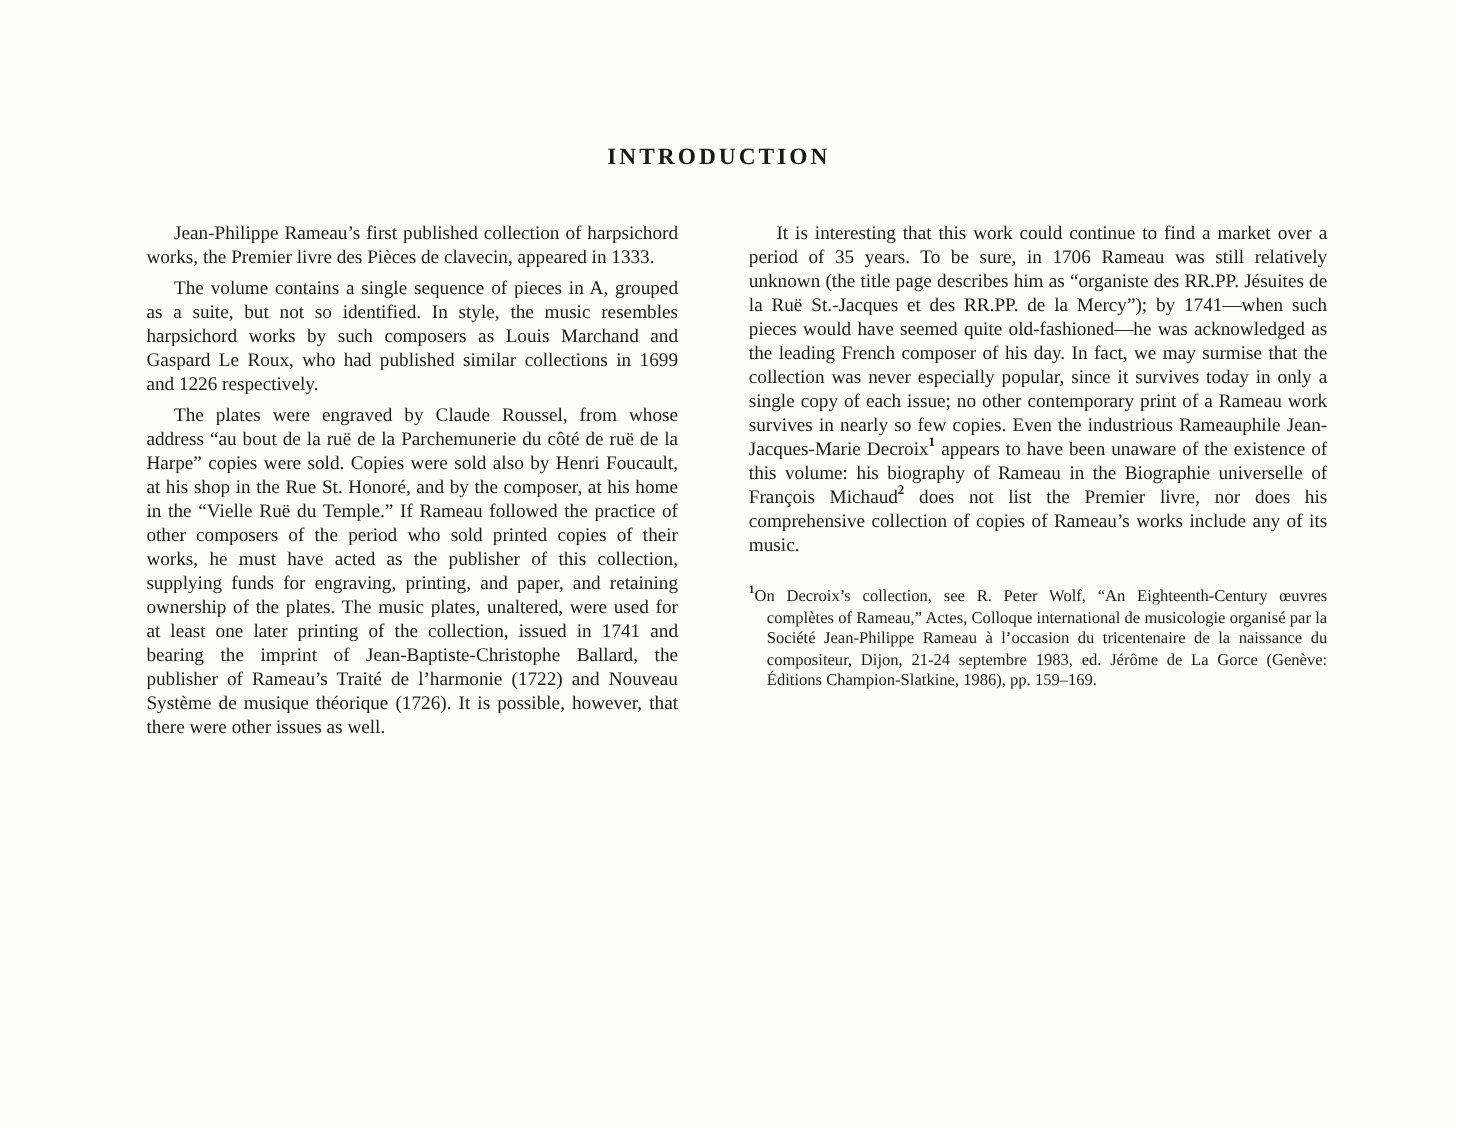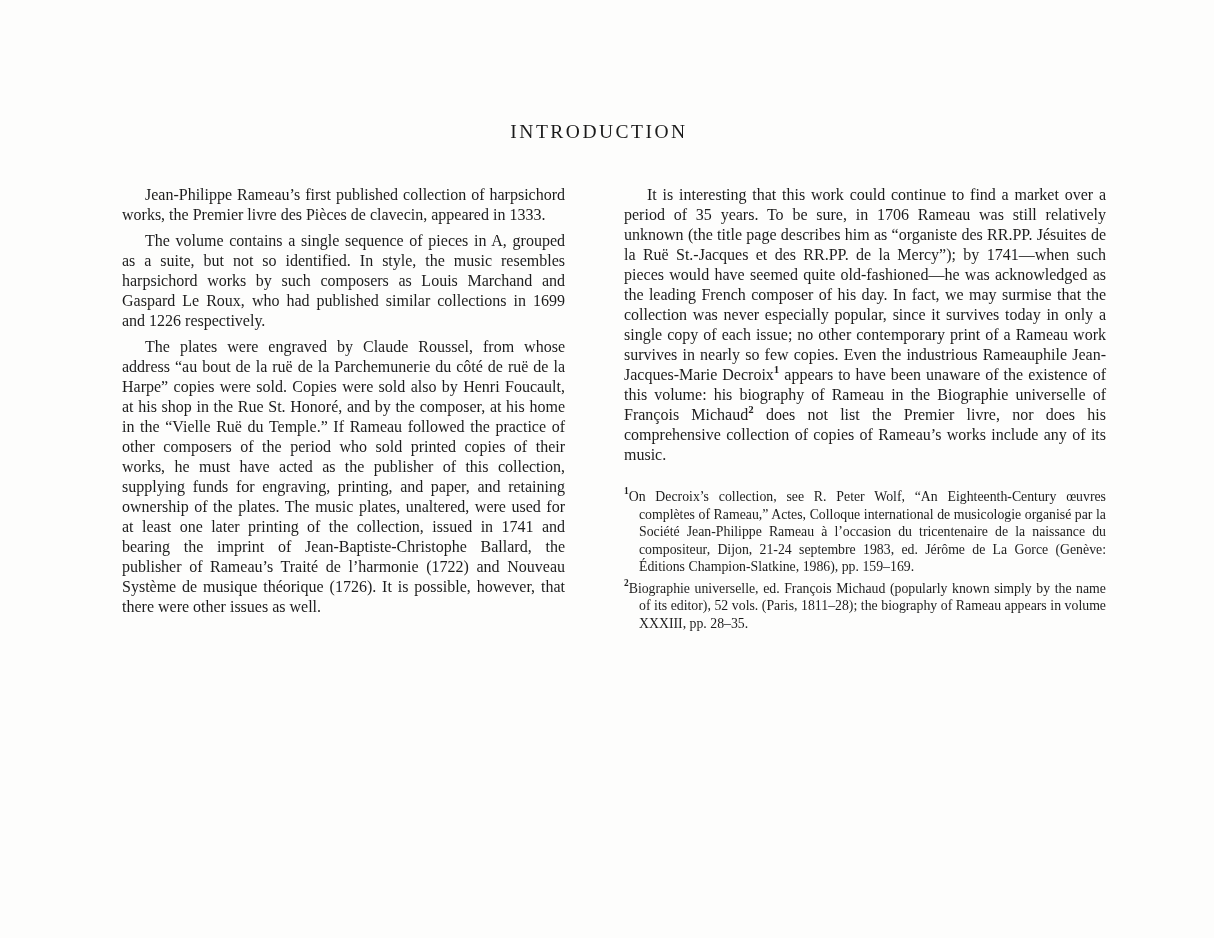--- a/index.html
+++ b/index.html
@@ -15,21 +15,21 @@
     background: #fdfdfc;
     color: #1c1c1c;
     overflow: hidden;
   }
   .title {
     position: absolute;
     top: 121px; left: 120px; width: 958px;
     margin: 0;
     text-align: center;
     font-size: 19.5px;
-    font-weight: 400;
+    font-weight: 700;
     letter-spacing: 2.5px;
     line-height: 22px;
     color: #1a1a1a;
   }
   .columns {
     position: absolute;
     top: 185px; left: 122px;
     display: flex;
     gap: 59px;
   }
@@ -77,18 +77,17 @@
         <p><span>The volume contains a single sequence of pieces in A, grouped as a suite, but not so identified. In style, the music resembles harpsichord works by such composers as Louis Marchand and Gaspard Le Roux, who had published similar collections in 1699 and 1226 respectively.</span></p>
         <p><span>The plates were engraved by Claude Roussel, from whose address “au bout de la ruë de la Parchemunerie du côté de ruë de la Harpe” copies were sold. Copies were sold also by Henri Foucault, at his shop in the Rue St. Honoré, and by the composer, at his home in the “Vielle Ruë du Temple.” If Rameau followed the practice of other composers of the period who sold printed copies of their works, he must have acted as the publisher of this collection, supplying funds for engraving, printing, and paper, and retaining ownership of the plates. The music plates, unaltered, were used for at least one later printing of the collection, issued in 1741 and bearing the imprint of Jean-Baptiste-Christophe Ballard, the publisher of Rameau’s </span><span class="seg-italic">Traité de l’harmonie</span><span> (1722) and </span><span class="seg-italic">Nouveau Système de musique théorique</span><span> (1726). It is possible, however, that there were other issues as well.</span></p>
       </div>
 
     <div class="col col-right">
       <div>
           <p><span>It is interesting that this work could continue to find a market over a period of 35 years. To be sure, in 1706 Rameau was still relatively unknown (the title page describes him as “organiste des RR.PP. Jésuites de la Ruë St.-Jacques et des RR.PP. de la Mercy”); by 1741—when such pieces would have seemed quite old-fashioned—he was acknowledged as the leading French composer of his day. In fact, we may surmise that the collection was never especially popular, since it survives today in only a single copy of each issue; no other contemporary print of a Rameau work survives in nearly so few copies. Even the industrious Rameauphile Jean-Jacques-Marie Decroix</span><sup class="seg-sup">1</sup><span> appears to have been unaware of the existence of this volume: his biography of Rameau in the </span><span class="seg-italic">Biographie universelle</span><span> of François Michaud</span><sup class="seg-sup">2</sup><span> does not list the </span><span class="seg-italic">Premier livre</span><span>, nor does his comprehensive collection of copies of Rameau’s works include any of its music.</span></p>
         </div>
       <div class="footnotes">
           <p><sup class="seg-sup">1</sup><span>On Decroix’s collection, see R. Peter Wolf, “An Eighteenth-Century </span><span class="seg-italic">œuvres complètes</span><span> of Rameau,” </span><span class="seg-italic">Actes, Colloque international de musicologie organisé par la Société Jean-Philippe Rameau à l’occasion du tricentenaire de la naissance du compositeur, Dijon, 21-24 septembre 1983</span><span>, ed. Jérôme de La Gorce (Genève: Éditions Champion-Slatkine, 1986), pp. 159–169.</span></p>
-          <p><sup class="seg-sup">2</sup><span class="seg-italic">Biographie universelle</span><span>, ed. François Michaud (popularly known simply by the name of its editor), 52 vols. (Paris, 1811–28); the biography of Rameau appears in volume XXXIII, pp. 28–35.</span></p>
         </div>
     </div>
 
   </div>
 </div>
 
 </body></html>

